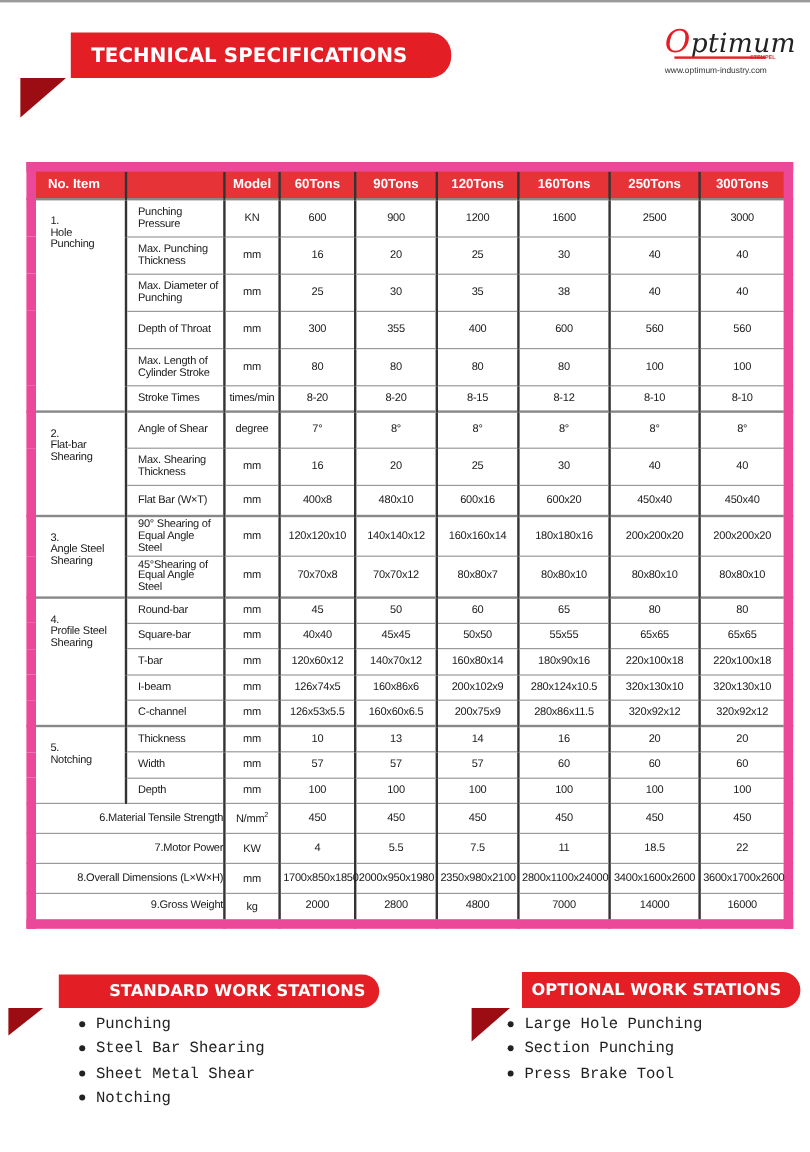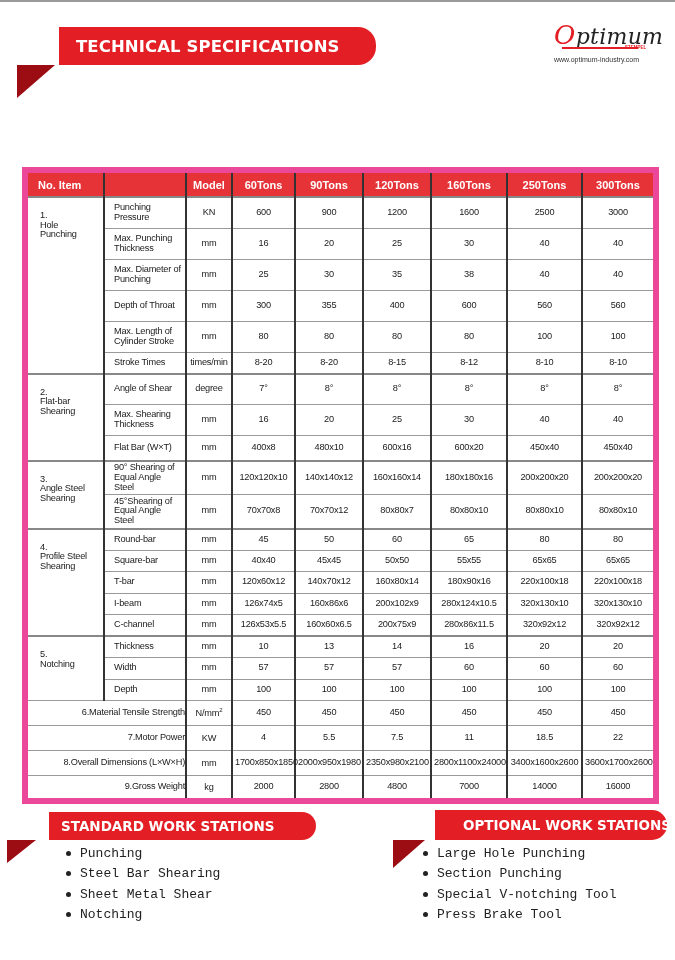--- a/index.html
+++ b/index.html
@@ -19,42 +19,41 @@
     position: absolute; left: 0; width: 0; height: 0;
     border-top-style: solid; border-top-color: #9b0d12;
     border-right-style: solid; border-right-color: transparent;
   }
 
   .ribbon-main { left: 17px; top: 27px; width: 317px; height: 38px; }
   .ribbon-main .bar { width: 317px; font-size: 16.5px; padding-left: 17px; letter-spacing: 0.1px; }
   .ribbon-main .fold { top: 38px; border-top-width: 33px; border-right-width: 38px; }
 
   .ribbon-std { left: 7px; top: 812px; width: 267px; height: 28px; }
-  .ribbon-std .bar { width: 267px; font-size: 13.5px; padding-left: 12px; border-radius: 0 14px 14px 0; }
+  .ribbon-std .bar { width: 267px; font-size: 13.5px; padding-left: 42px; border-radius: 0 14px 14px 0; }
   .ribbon-std .fold { top: 28px; border-top-width: 23px; border-right-width: 29px; }
 
   .ribbon-opt { left: 393px; top: 810px; width: 232px; height: 30px; }
-  .ribbon-opt .bar { width: 232px; font-size: 13.5px; padding-left: 28px; border-radius: 0 15px 15px 0; }
+  .ribbon-opt .bar { width: 232px; font-size: 13.5px; padding-left: 8px; border-radius: 0 15px 15px 0; }
   .ribbon-opt .fold { top: 30px; border-top-width: 28px; border-right-width: 32px; }
 
   
   .logo { position: absolute; left: 548px; top: 18px; width: 110px; height: 50px; }
   .logo-word { position: absolute; left: 6px; top: 2px; font-family: "DejaVu Serif", serif; font-style: italic; font-size: 22px; color: #222; letter-spacing: 0.3px; }
   .logo-word .o { color: #e31e24; font-size: 26px; }
   .logo-line { position: absolute; left: 14px; top: 29px; width: 76px; height: 2px; background: #e31e24; }
   .logo-stempel { position: absolute; left: 77px; top: 27px; font-size: 4.5px; color: #e31e24; font-weight: bold; }
   .logo-url { position: absolute; left: 6px; top: 38px; font-size: 7px; color: #333; white-space: nowrap; }
 
   
   .spec-table {
     position: absolute; left: 22px; top: 135px; width: 631px;
     border-collapse: collapse; table-layout: fixed;
     font-size: 9.2px; letter-spacing: -0.2px;
-    border: 6px solid #ec4899;
-    margin-top: 32px;
+    border: 8px solid #ec4899;
   }
   .spec-table th {
     background: #e63338; color: #fff; font-weight: bold; font-size: 11px;
     height: 27px; text-align: center; border-left: 2px solid #333; letter-spacing: 0;
   }
   .spec-table th:first-child { text-align: left; padding-left: 10px; border-left: none; }
   .spec-table td {
     text-align: center; vertical-align: middle;
     border-left: 2px solid #333;
     border-top: 1px solid #9a9a9a;
@@ -393,19 +392,15 @@
     <li>
       <span class="bullet"></span>
       <span>Large Hole Punching</span>
     </li>
     <li>
       <span class="bullet"></span>
       <span>Section Punching</span>
     </li>
     <li>
       <span class="bullet"></span>
-      <span>Special V-notching Tool</span>
-    </li>
-    <li>
-      <span class="bullet"></span>
       <span>Press Brake Tool</span>
     </li>
   </ul>
 
 </body></html>

